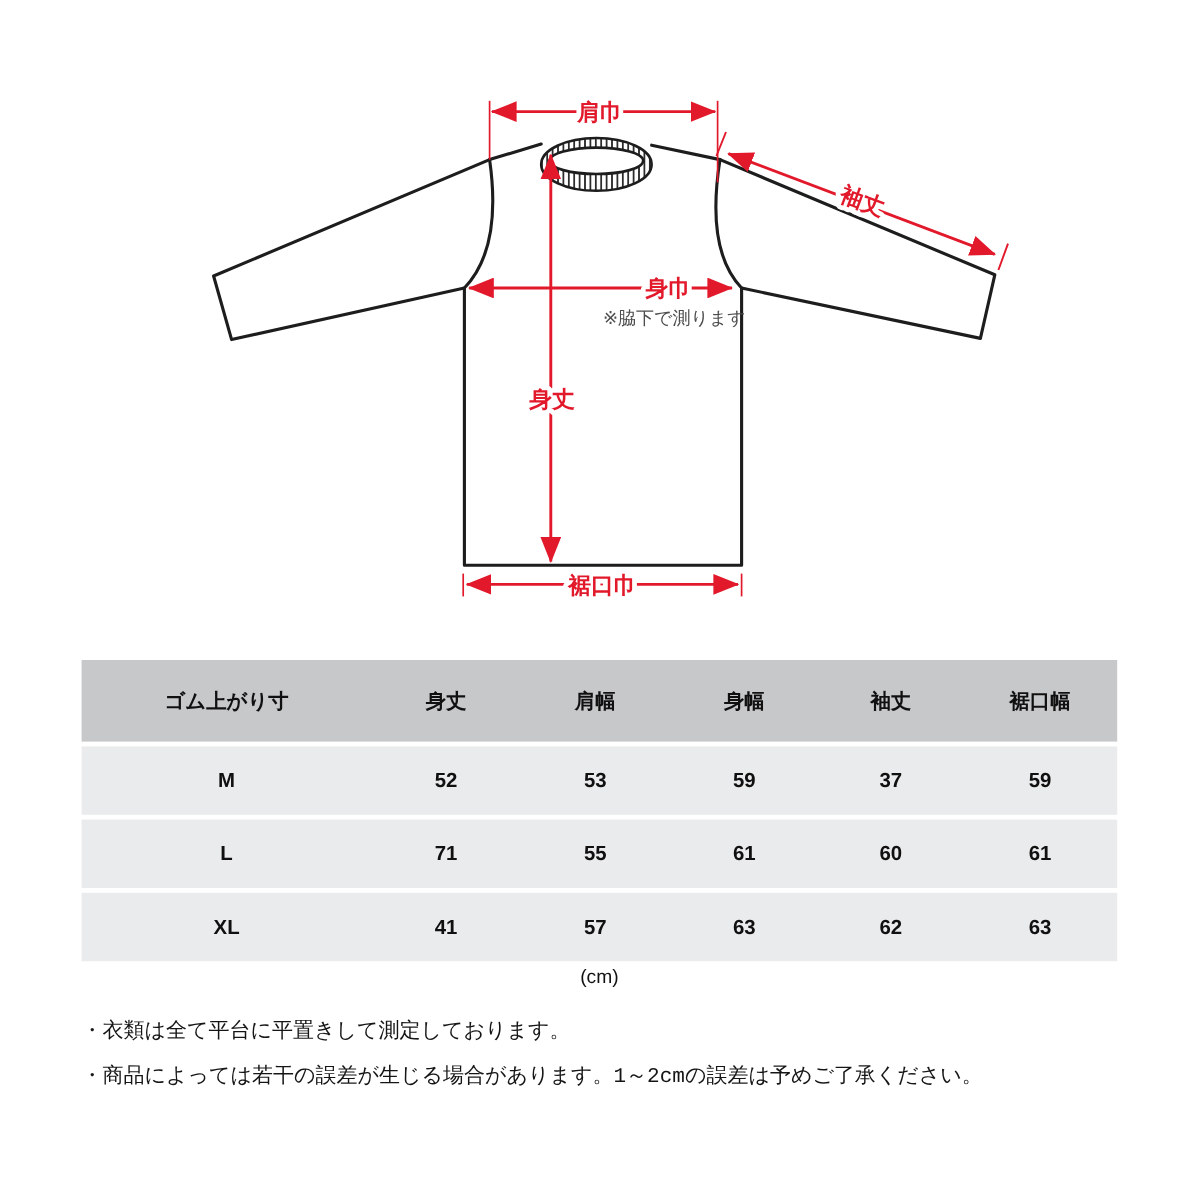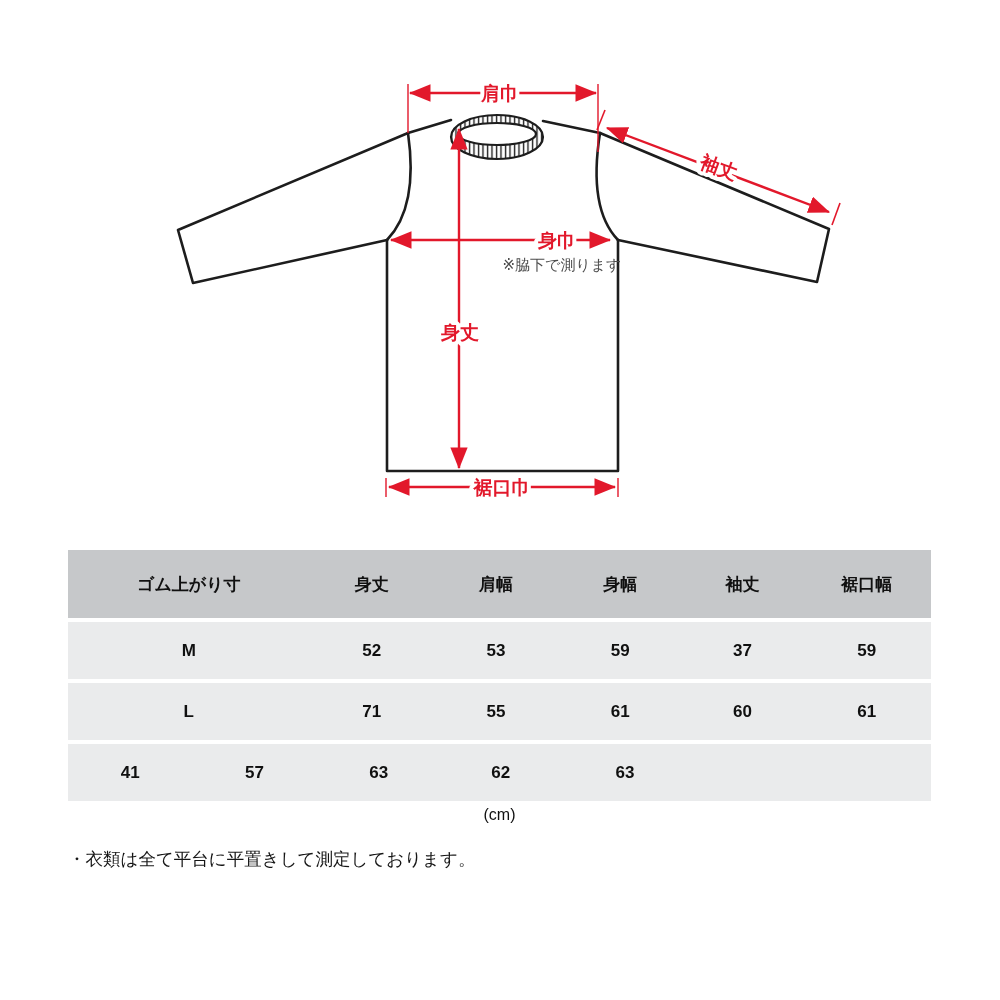--- a/index.html
+++ b/index.html
@@ -102,25 +102,27 @@
   <div class="trow tbody">
     <div class="tcell c0">L</div>
     <div class="tcell c1">71</div>
     <div class="tcell c2">55</div>
     <div class="tcell c3">61</div>
     <div class="tcell c4">60</div>
     <div class="tcell c5">61</div>
   </div>
 
   <div class="trow tbody">
+    <div class="tcell c0">XL</div>
     <div class="tcell c1">41</div>
     <div class="tcell c2">57</div>
     <div class="tcell c3">63</div>
     <div class="tcell c4">62</div>
     <div class="tcell c5">63</div>
   </div>
 </div>
 
 <div class="unit-label">(cm)</div>
 
 <div class="notes">
   <div>・衣類は全て平台に平置きして測定しております。</div>
+  <div>・商品によっては若干の誤差が生じる場合があります。1～2cmの誤差は予めご了承ください。</div>
 </div>
 
 </body></html>

